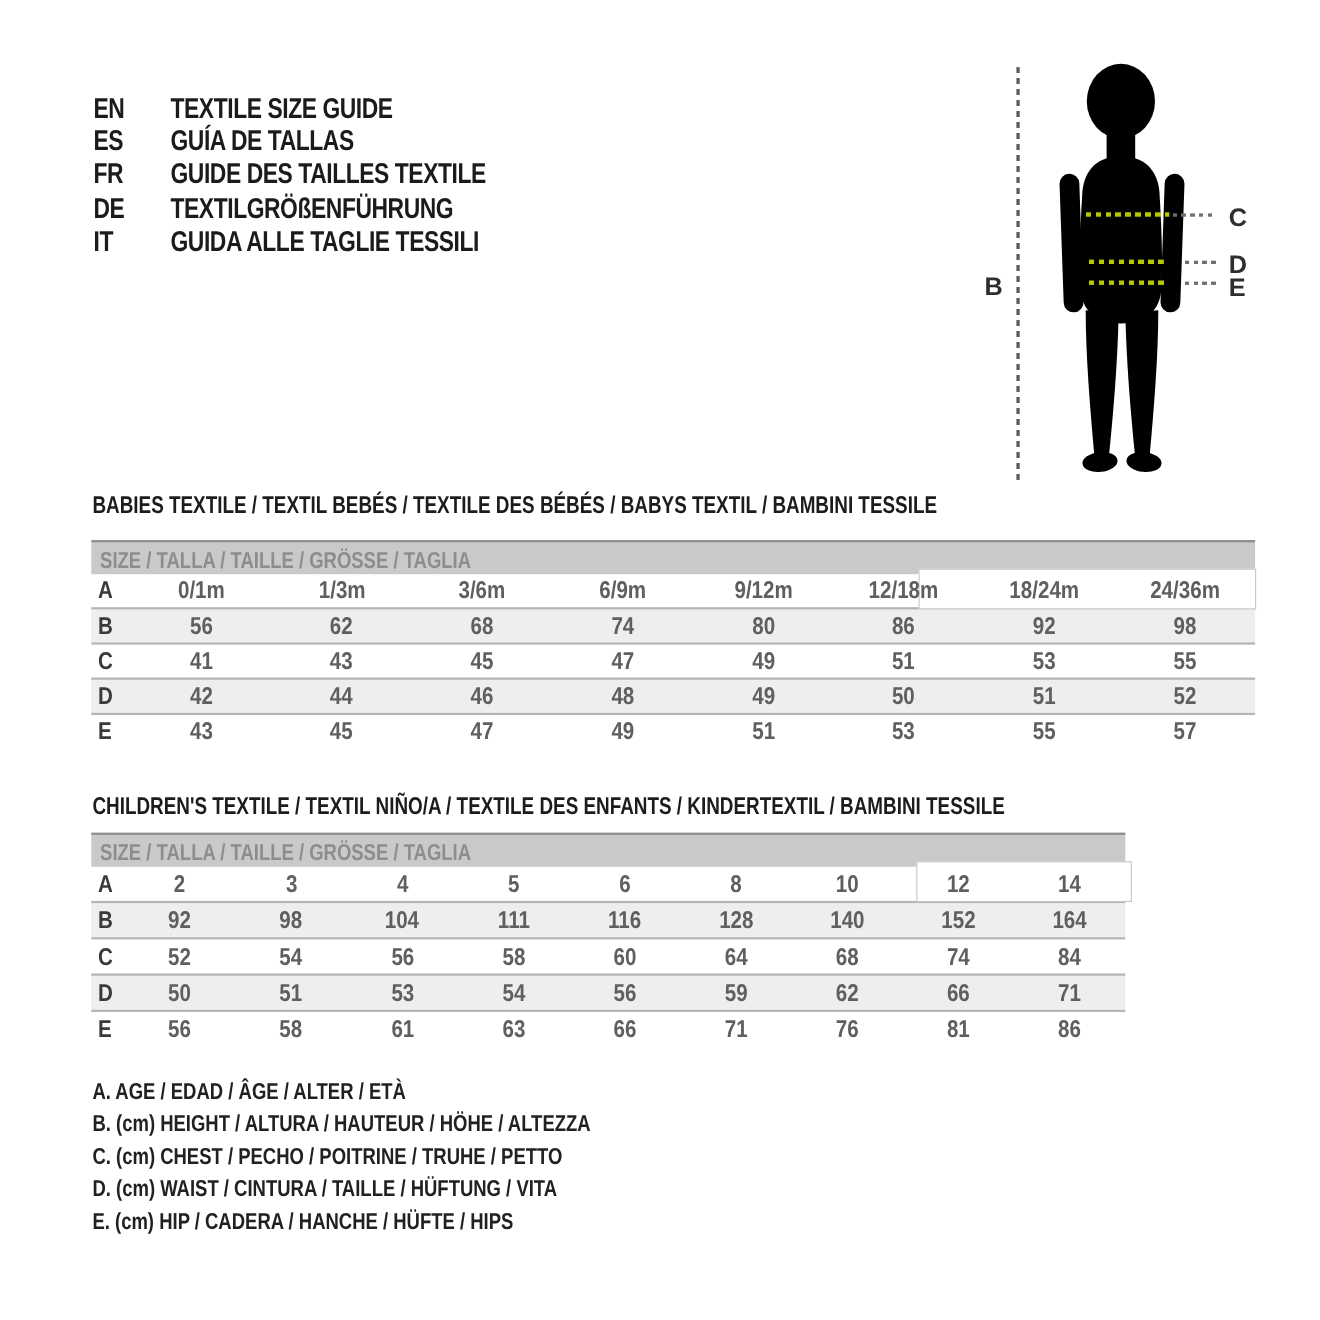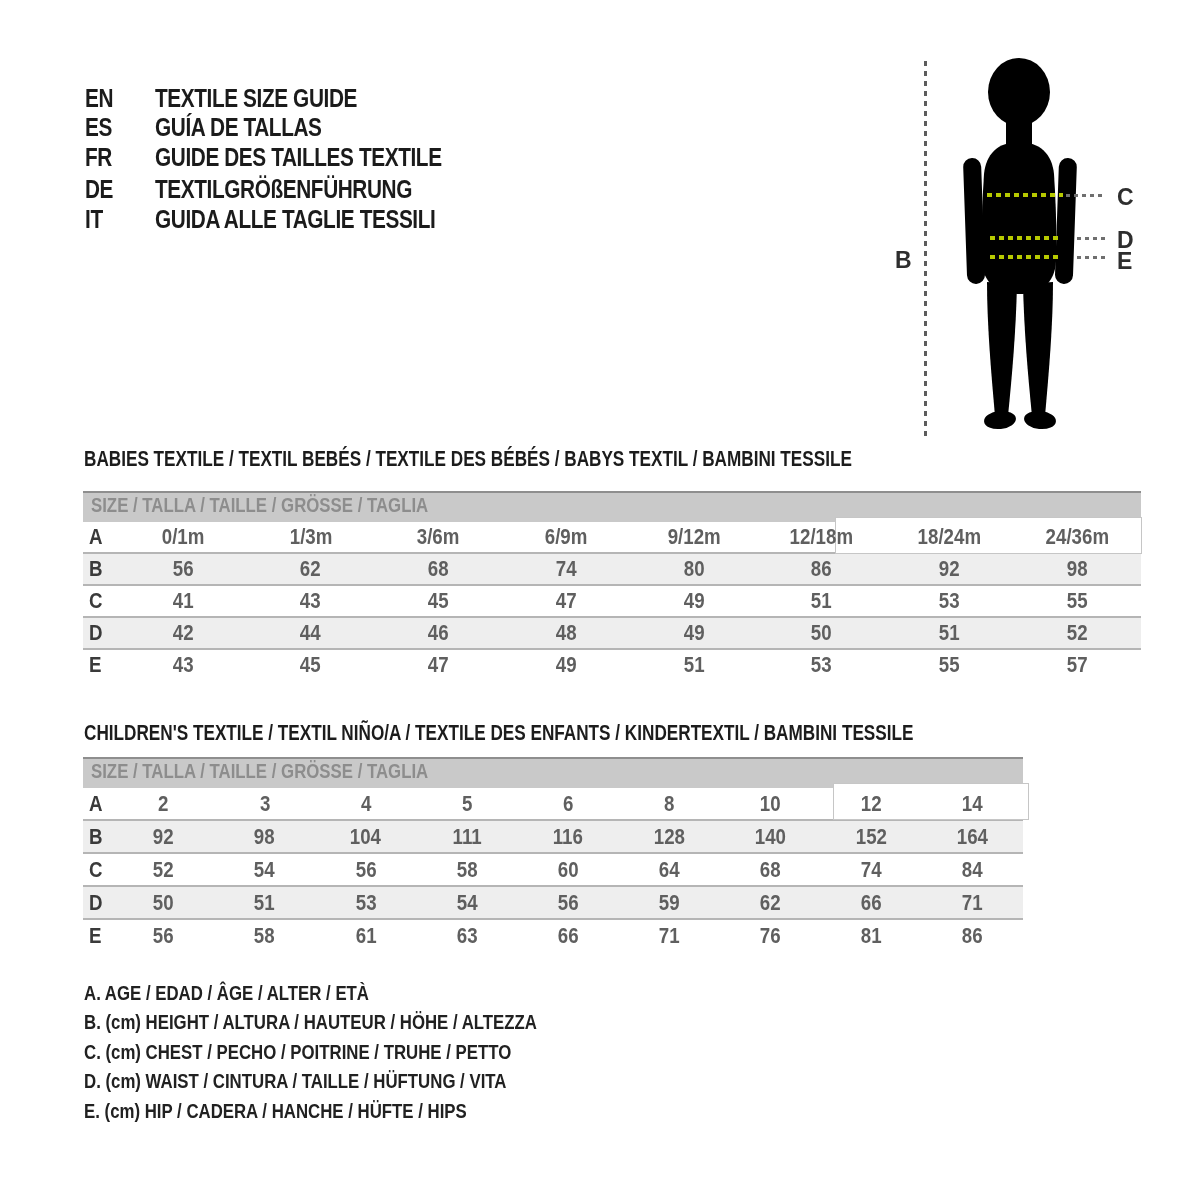--- a/index.html
+++ b/index.html
@@ -29,21 +29,21 @@
 
   
   .section-title { position:absolute; left:84px; font-size:22px; color:#1c1c1c;
                    transform:scaleX(.78); transform-origin:0 50%; white-space:nowrap; }
 
   
   .size-table { position:absolute; }
   #babies-table   { left:83px; top:491px; width:1058px; }
   #children-table { left:83px; top:757px; width:940px; }
   .thead { height:29px; background:#c9c9c9; border-top:2px solid #8e8e8e;
-           display:flex; align-items:flex-start; padding-left:8px; font-size:21px; color:#8d8d8d; }
+           display:flex; align-items:flex-end; padding-left:8px; font-size:21px; color:#8d8d8d; }
   .thead span { position:relative; z-index:6; }
   .trow { display:flex; height:30px; align-items:center; }
   #children-table .trow { height:31px; }
   .trow + .trow { border-top:2px solid #b5b5b5; }
   .zebra { background:#eeeeee; }
   .tcell { font-size:22px; color:#5f5f5f; }
   .tlabel { flex:none; text-align:left; padding-left:6px; color:#3a3a3a; }
   #babies-table .tlabel { width:30px; }
   #children-table .tlabel { width:24px; }
   .tval { flex:1; text-align:center; }

